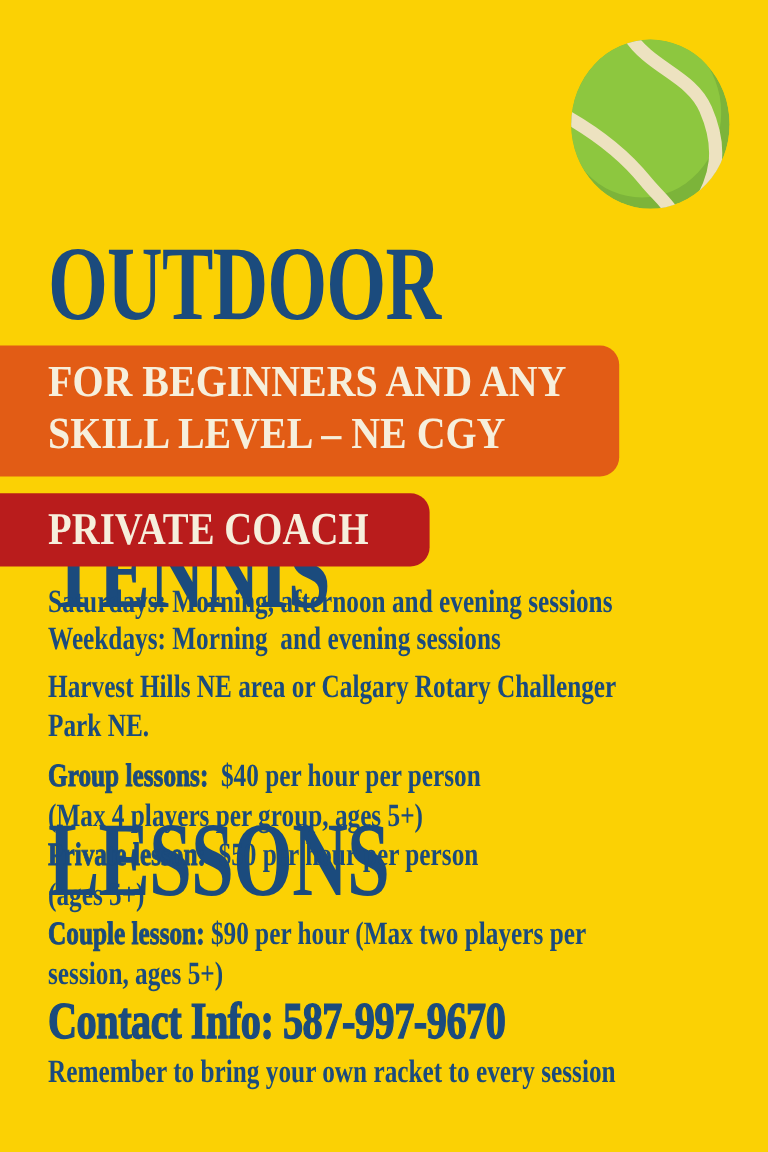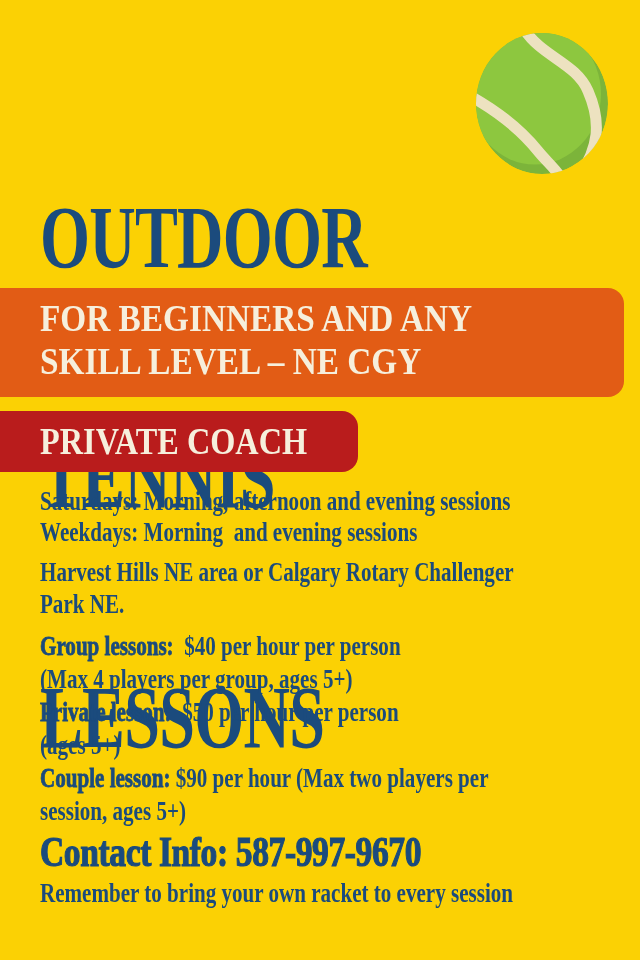--- a/index.html
+++ b/index.html
@@ -22,21 +22,21 @@
     letter-spacing:-1px;
     transform:scaleX(0.73);
     transform-origin:left top;
     white-space:pre;
   }
   
   .ball { position:absolute; left:476px; top:33px; }
   
   .banner-orange {
     position:absolute; left:0; top:288px;
-    width:624px; height:109px;
+    width:516px; height:109px;
     background:#E25C15;
     border-radius:0 16px 16px 0;
   }
   .banner-orange .txtwrap { position:absolute; left:40px; top:9px; }
   .banner-orange .bline {
     color:#F6EFDC; font-weight:bold;
     font-size:37px; line-height:43px;
     transform:scaleX(0.9); transform-origin:left top;
     white-space:pre;
   }

